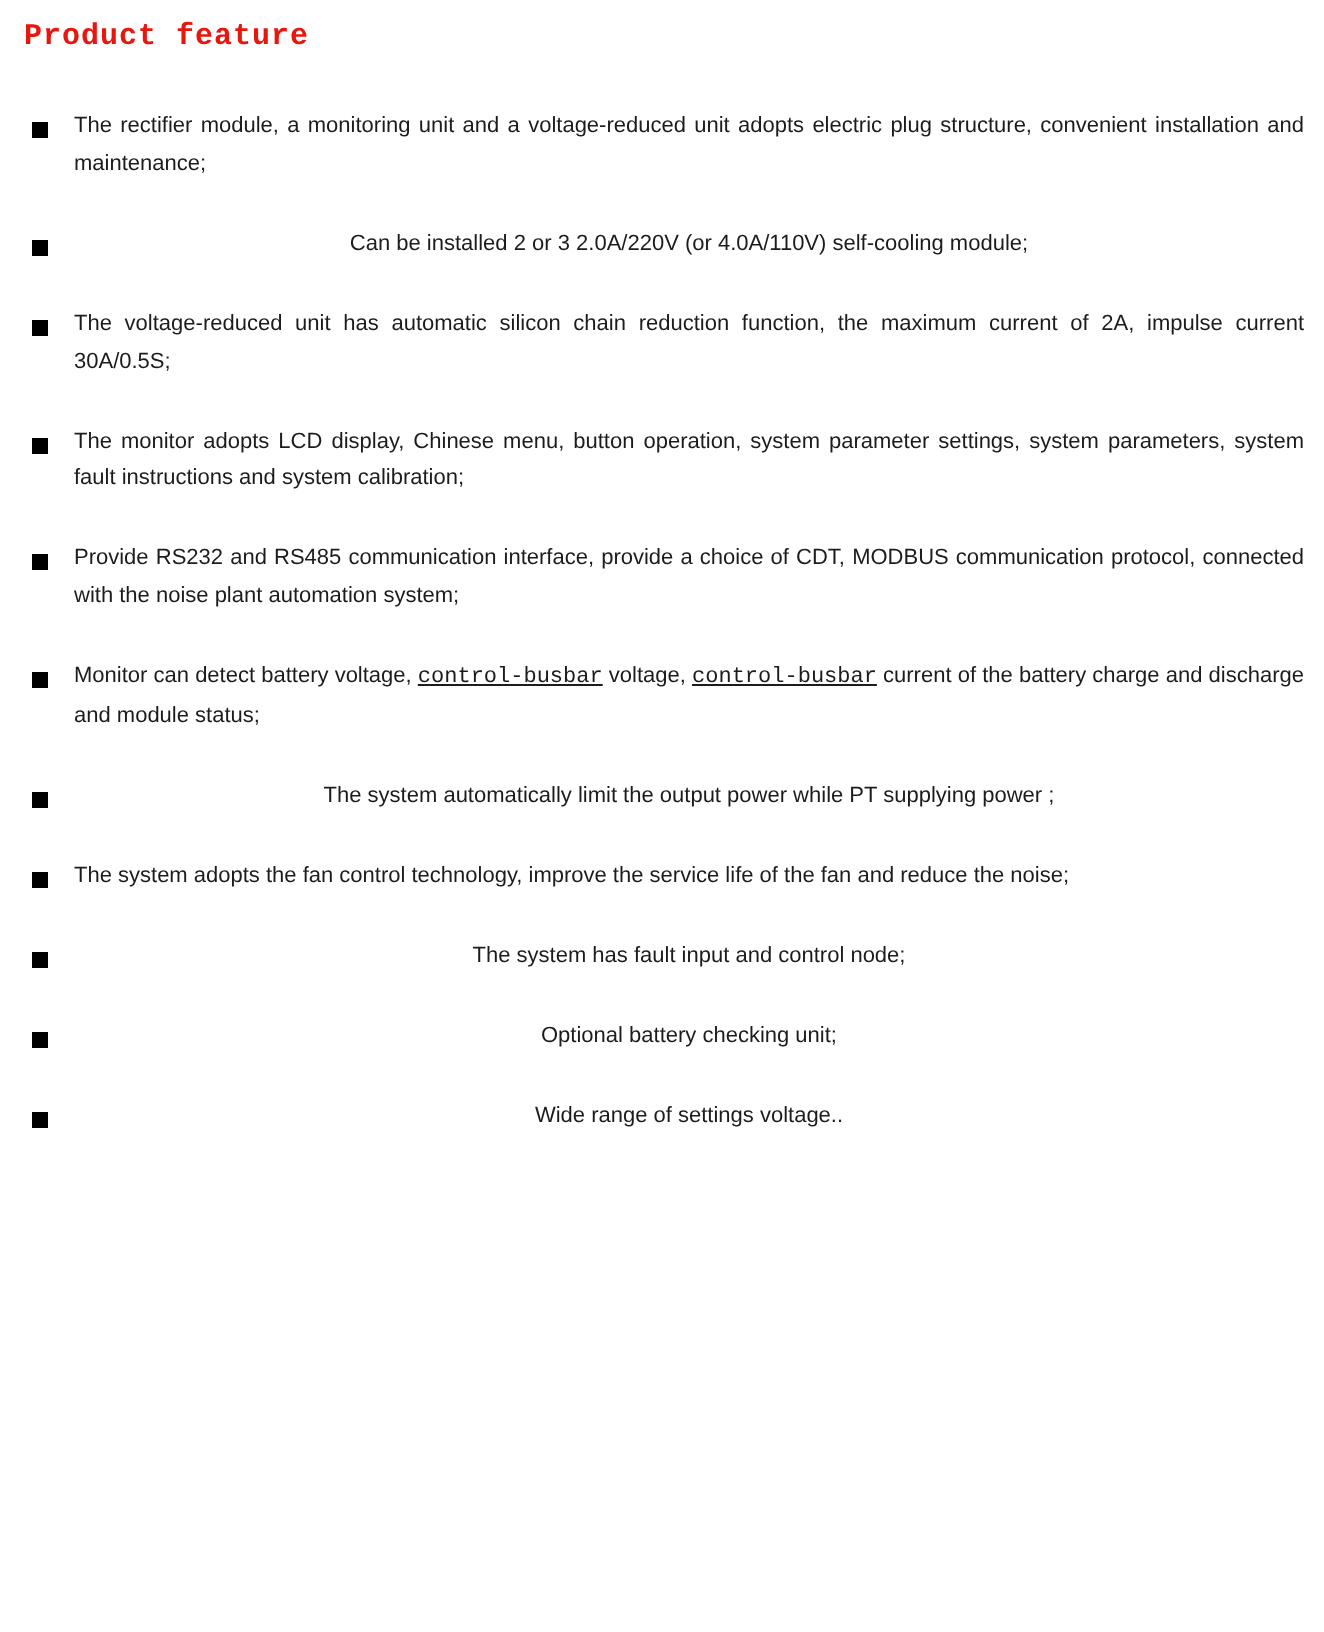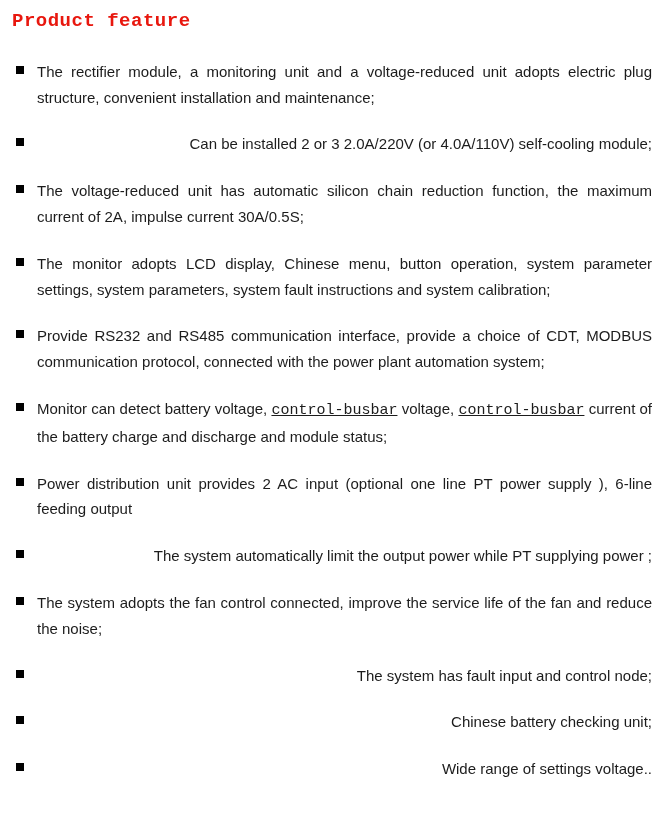--- a/index.html
+++ b/index.html
@@ -16,37 +16,37 @@
   }
   .page {
     position: relative;
     width: 662px;
     height: 816px;
     box-sizing: border-box;
     padding: 6px 8px 0 8px;
   }
   .doc-title {
     font-family: "Liberation Mono", monospace;
-    font-size: 19px;
+    font-size: 15px;
     font-weight: 700;
     color: #e8170e;
     letter-spacing: 0.5px;
     margin: 4px 0 0 4px;
     line-height: 1.2;
   }
   .feature-list {
     list-style: none;
     margin: 0;
     padding: 0;
   }
   .feature-item {
     position: relative;
     padding-left: 29px;
     margin-top: 21px;
-    font-size: 15px;
+    font-size: 11px;
     line-height: 1.72;
     color: #1c1c1c;
     text-align: justify;
     text-justify: inter-word;
     padding-right: 2px;
   }
   .feature-item:first-child {
     margin-top: 26px;
   }
   .feature-item .bullet {
@@ -56,21 +56,21 @@
     width: 8px;
     height: 8px;
     background: #000000;
     display: block;
   }
   .feature-item .text {
     display: block;
   }
   
   .feature-item.short {
-    text-align: right;
+    text-align: center;
   }
   .underline-term {
     text-decoration: underline;
     text-decoration-color: #1c1c1c;
     font-family: Liberation Mono, monospace;
   }
 </style>
 </head>
 <body>
 
@@ -96,52 +96,48 @@
     </li>
 
     <li class="feature-item">
       <span class="bullet"></span>
       <span class="text">The monitor adopts LCD display, Chinese menu, button operation, system parameter settings, system parameters, system fault instructions and system calibration;</span>
     </li>
 
 
     <li class="feature-item">
       <span class="bullet"></span>
-      <span class="text">Provide RS232 and RS485 communication interface, provide a choice of CDT, MODBUS communication protocol, connected with the power plant automation system;</span>
+      <span class="text">Provide RS232 and RS485 communication interface, provide a choice of CDT, MODBUS communication protocol, connected with the noise plant automation system;</span>
     </li>
 
     <li class="feature-item">
       <span class="bullet"></span>
       <span class="text" id="item-underlined">Monitor can detect battery voltage, <span class="underline-term">control-busbar</span> voltage, <span class="underline-term">control-busbar</span> current of the battery charge and discharge and module status;</span>
     </li>
 
-    <li class="feature-item">
-      <span class="bullet"></span>
-      <span class="text">Power distribution unit provides 2 AC input (optional one line PT power supply ), 6-line feeding output</span>
-    </li>
 
     <li class="feature-item short">
       <span class="bullet"></span>
       <span class="text">The system automatically limit the output power while PT supplying power ;</span>
     </li>
 
 
     <li class="feature-item">
       <span class="bullet"></span>
-      <span class="text">The system adopts the fan control connected, improve the service life of the fan and reduce the noise;</span>
+      <span class="text">The system adopts the fan control technology, improve the service life of the fan and reduce the noise;</span>
     </li>
 
     <li class="feature-item short">
       <span class="bullet"></span>
       <span class="text">The system has fault input and control node;</span>
     </li>
 
     <li class="feature-item short">
       <span class="bullet"></span>
-      <span class="text">Chinese battery checking unit;</span>
+      <span class="text">Optional battery checking unit;</span>
     </li>
 
     <li class="feature-item short">
       <span class="bullet"></span>
       <span class="text">Wide range of settings voltage..</span>
     </li>
 
   </ul>
 </div>
 

